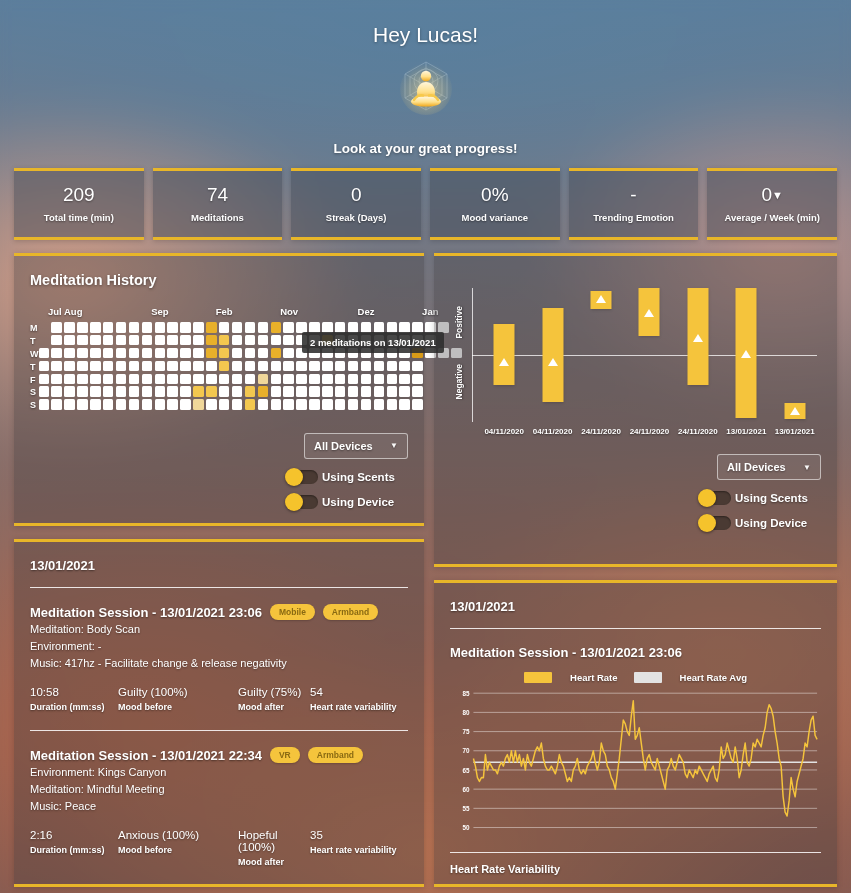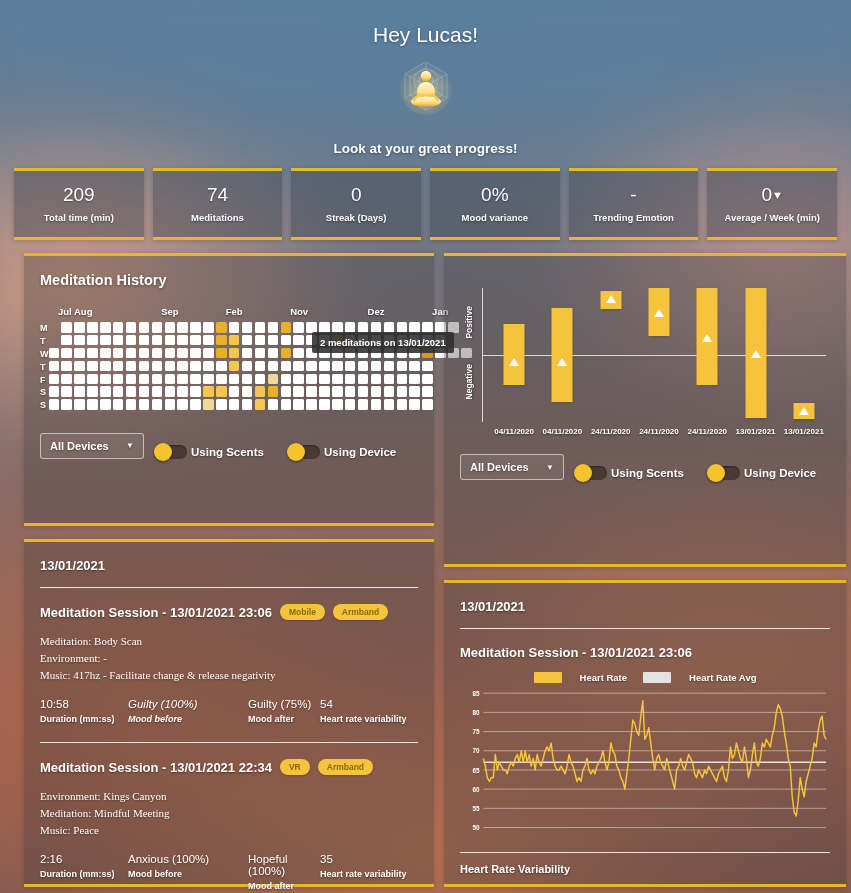--- a/index.html
+++ b/index.html
@@ -82,21 +82,21 @@
     font-size: 9.5px;
     font-weight: 700;
     margin-top: 7px;
     text-shadow: 0 1px 2px rgba(0,0,0,0.45);
   }
 
   
   .columns {
     display: flex;
     gap: 10px;
-    padding: 13px 14px 0 24px;
+    padding: 13px 14px 0 14px;
   }
   .col { width: 410px; display: flex; flex-direction: column; gap: 13px; }
   .col.right { width: 413px; }
   .panel {
     background: rgba(62,58,62,0.33);
     border-top: 3px solid #e8b629;
     border-bottom: 3px solid #e8b629;
     padding: 16px 16px 14px 16px;
     position: relative;
     box-shadow: 0 1px 6px rgba(0,0,0,0.16);
@@ -154,21 +154,21 @@
     border-radius: 2px;
     white-space: nowrap;
     left: 272px;
     top: 26px;
     z-index: 6;
   }
 
   
   .controls {
     margin-top: 22px;
-    display: flex; 
+    display: flex; flex-direction: column;
     align-items: flex-end; gap: 11px;
   }
   .select {
     width: 104px; height: 26px;
     border: 1px solid rgba(255,255,255,0.55);
     border-radius: 3px;
     background: rgba(255,255,255,0.07);
     color: #ffffff;
     font-size: 11px; font-weight: 700;
     display: flex; align-items: center; justify-content: space-between;
@@ -257,21 +257,21 @@
   .session-title {
     color: #ffffff; font-size: 13px; font-weight: 700;
     text-shadow: 0 1px 2px rgba(0,0,0,0.45);
   }
   .badge {
     background: #f5c43c; color: #8a6a12;
     font-size: 8.5px; font-weight: 700;
     padding: 3px 9px; border-radius: 9px;
     box-shadow: 0 1px 2px rgba(0,0,0,0.2);
   }
-  .session-meta { margin-top: 13px; font-family: Liberation Serif, serif; }
+  .session-meta { margin-top: 1px; }
   .session-meta div {
     color: #ffffff; font-size: 11px; font-weight: 400;
     line-height: 1.55;
     text-shadow: 0 1px 2px rgba(0,0,0,0.4);
   }
   .metrics { display: flex; margin-top: 14px; }
   .metric { }
   .metric-value {
     color: #ffffff; font-size: 11.5px; font-weight: 400;
     text-shadow: 0 1px 2px rgba(0,0,0,0.4);
@@ -748,21 +748,21 @@
           <div class="session-meta">
             <div>Meditation: Body Scan</div>
             <div>Environment: -</div>
             <div>Music: 417hz - Facilitate change &amp; release negativity</div>
           </div>
           <div class="metrics">
             <div class="metric" style="width:88px;">
               <div class="metric-value">10:58</div>
               <div class="metric-label">Duration (mm:ss)</div>
             </div>
-            <div class="metric" style="width:120px;font-style:italic;">
+            <div class="metric" style="width:120px;">
               <div class="metric-value">Guilty (100%)</div>
               <div class="metric-label">Mood before</div>
             </div>
             <div class="metric" style="width:72px;">
               <div class="metric-value">Guilty (75%)</div>
               <div class="metric-label">Mood after</div>
             </div>
             <div class="metric">
               <div class="metric-value">54</div>
               <div class="metric-label">Heart rate variability</div>

